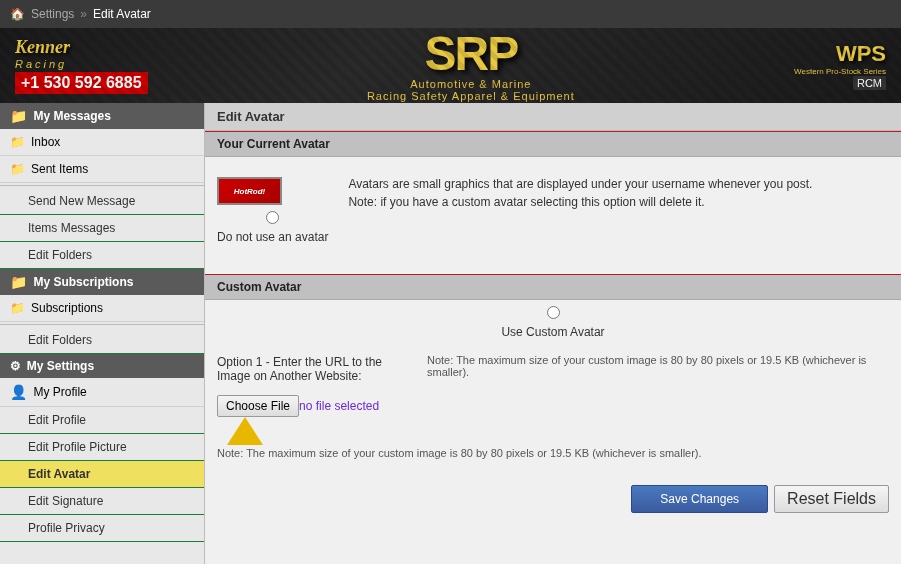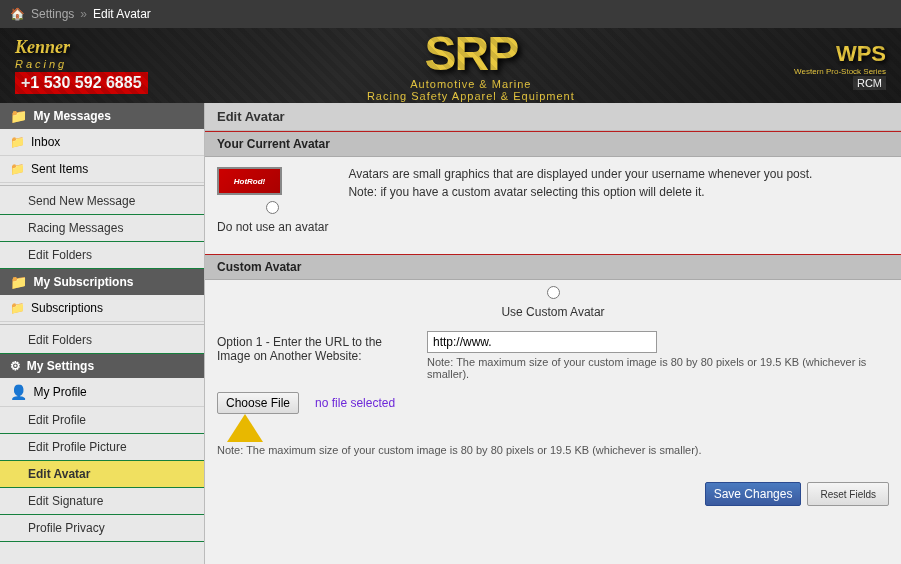--- a/index.html
+++ b/index.html
@@ -169,21 +169,21 @@
     .section-title {
       background: #c0c0c0;
       border-bottom: 1px solid #aaa;
       border-top: 1px solid #b91c1c;
       padding: 5px 12px;
       font-size: 12px;
       font-weight: bold;
       color: #222;
     }
     .content-body {
-      padding: 10px 12px;
+      padding: 20px 12px;
     }
     .current-avatar-section {
       display: flex;
       flex-direction: column;
       gap: 8px;
       padding-bottom: 10px;
     }
     .avatar-image-box {
       width: 60px;
       height: 30px;
@@ -239,55 +239,55 @@
       background: #fff;
     }
     .note-text {
       font-size: 11px;
       color: #555;
       margin-top: 3px;
     }
     .file-upload-row {
       display: flex;
       align-items: center;
-      gap: 16px;
+      gap: 0;
     }
     .choose-file-btn {
       padding: 3px 8px;
       font-size: 12px;
       background: linear-gradient(to bottom, #f5f5f5, #ddd);
       border: 1px solid #999;
       cursor: pointer;
       border-radius: 2px;
     }
     .no-file-text {
       font-size: 12px;
       color: #6d28d9;
     }
     .footer-buttons {
       display: flex;
       justify-content: flex-end;
       gap: 6px;
       padding: 8px 12px;
     }
     .save-btn {
-      padding: 4px 8px;
+      padding: 4px 28px;
       background: linear-gradient(to bottom, #4a7abf, #3a5a9f);
       color: #fff;
       border: 1px solid #2a4a8f;
       font-size: 12px;
       cursor: pointer;
       border-radius: 2px;
     }
     .reset-btn {
       padding: 4px 12px;
       background: linear-gradient(to bottom, #f5f5f5, #ddd);
       color: #333;
       border: 1px solid #999;
-      font-size: 10px;
+      font-size: 16px;
       cursor: pointer;
       border-radius: 2px;
     }
 
     .user-icon { font-size: 14px; }
 
     .banner-checkered {
       position: absolute;
       top: 0;
       left: 0;
@@ -344,21 +344,21 @@
     </div>
     <div class="sidebar-item-with-icon">
       <span>📁</span>
       <span>Sent Items</span>
     </div>
     <div class="sidebar-divider"></div>
     <div class="sidebar-item indent">
       <span>Send New Message</span>
     </div>
     <div class="sidebar-item indent">
-      <span>Racing Messages</span>
+      <span>Items Messages</span>
     </div>
     <div class="sidebar-item indent">
       <span>Edit Folders</span>
     </div>
 
     <div class="sidebar-section-header">
       <span class="folder-icon">📁</span>
       <span>My Subscriptions</span>
     </div>
     <div class="sidebar-item-with-icon">
@@ -421,21 +421,20 @@
     <div class="custom-avatar-section">
 
       <div class="radio-row" style="margin-bottom:12px;">
         <input type="radio" name="avatar_opt" style="">
         <span>Use Custom Avatar</span>
       </div>
 
       <div class="form-row">
         <div class="form-label">Option 1 - Enter the URL to the Image on Another Website:</div>
         <div class="form-field">
-          <input type="text" class="url-input" value="http://www." style="">
           <div class="note-text">Note: The maximum size of your custom image is 80 by 80 pixels or 19.5 KB (whichever is smaller).</div>
         </div>
       </div>
 
       <div class="form-row" style="position:relative;">
         <div class="form-field">
           <div class="file-upload-row">
             <button class="choose-file-btn">Choose File</button>
             <span class="no-file-text">no file selected</span>
           </div>

